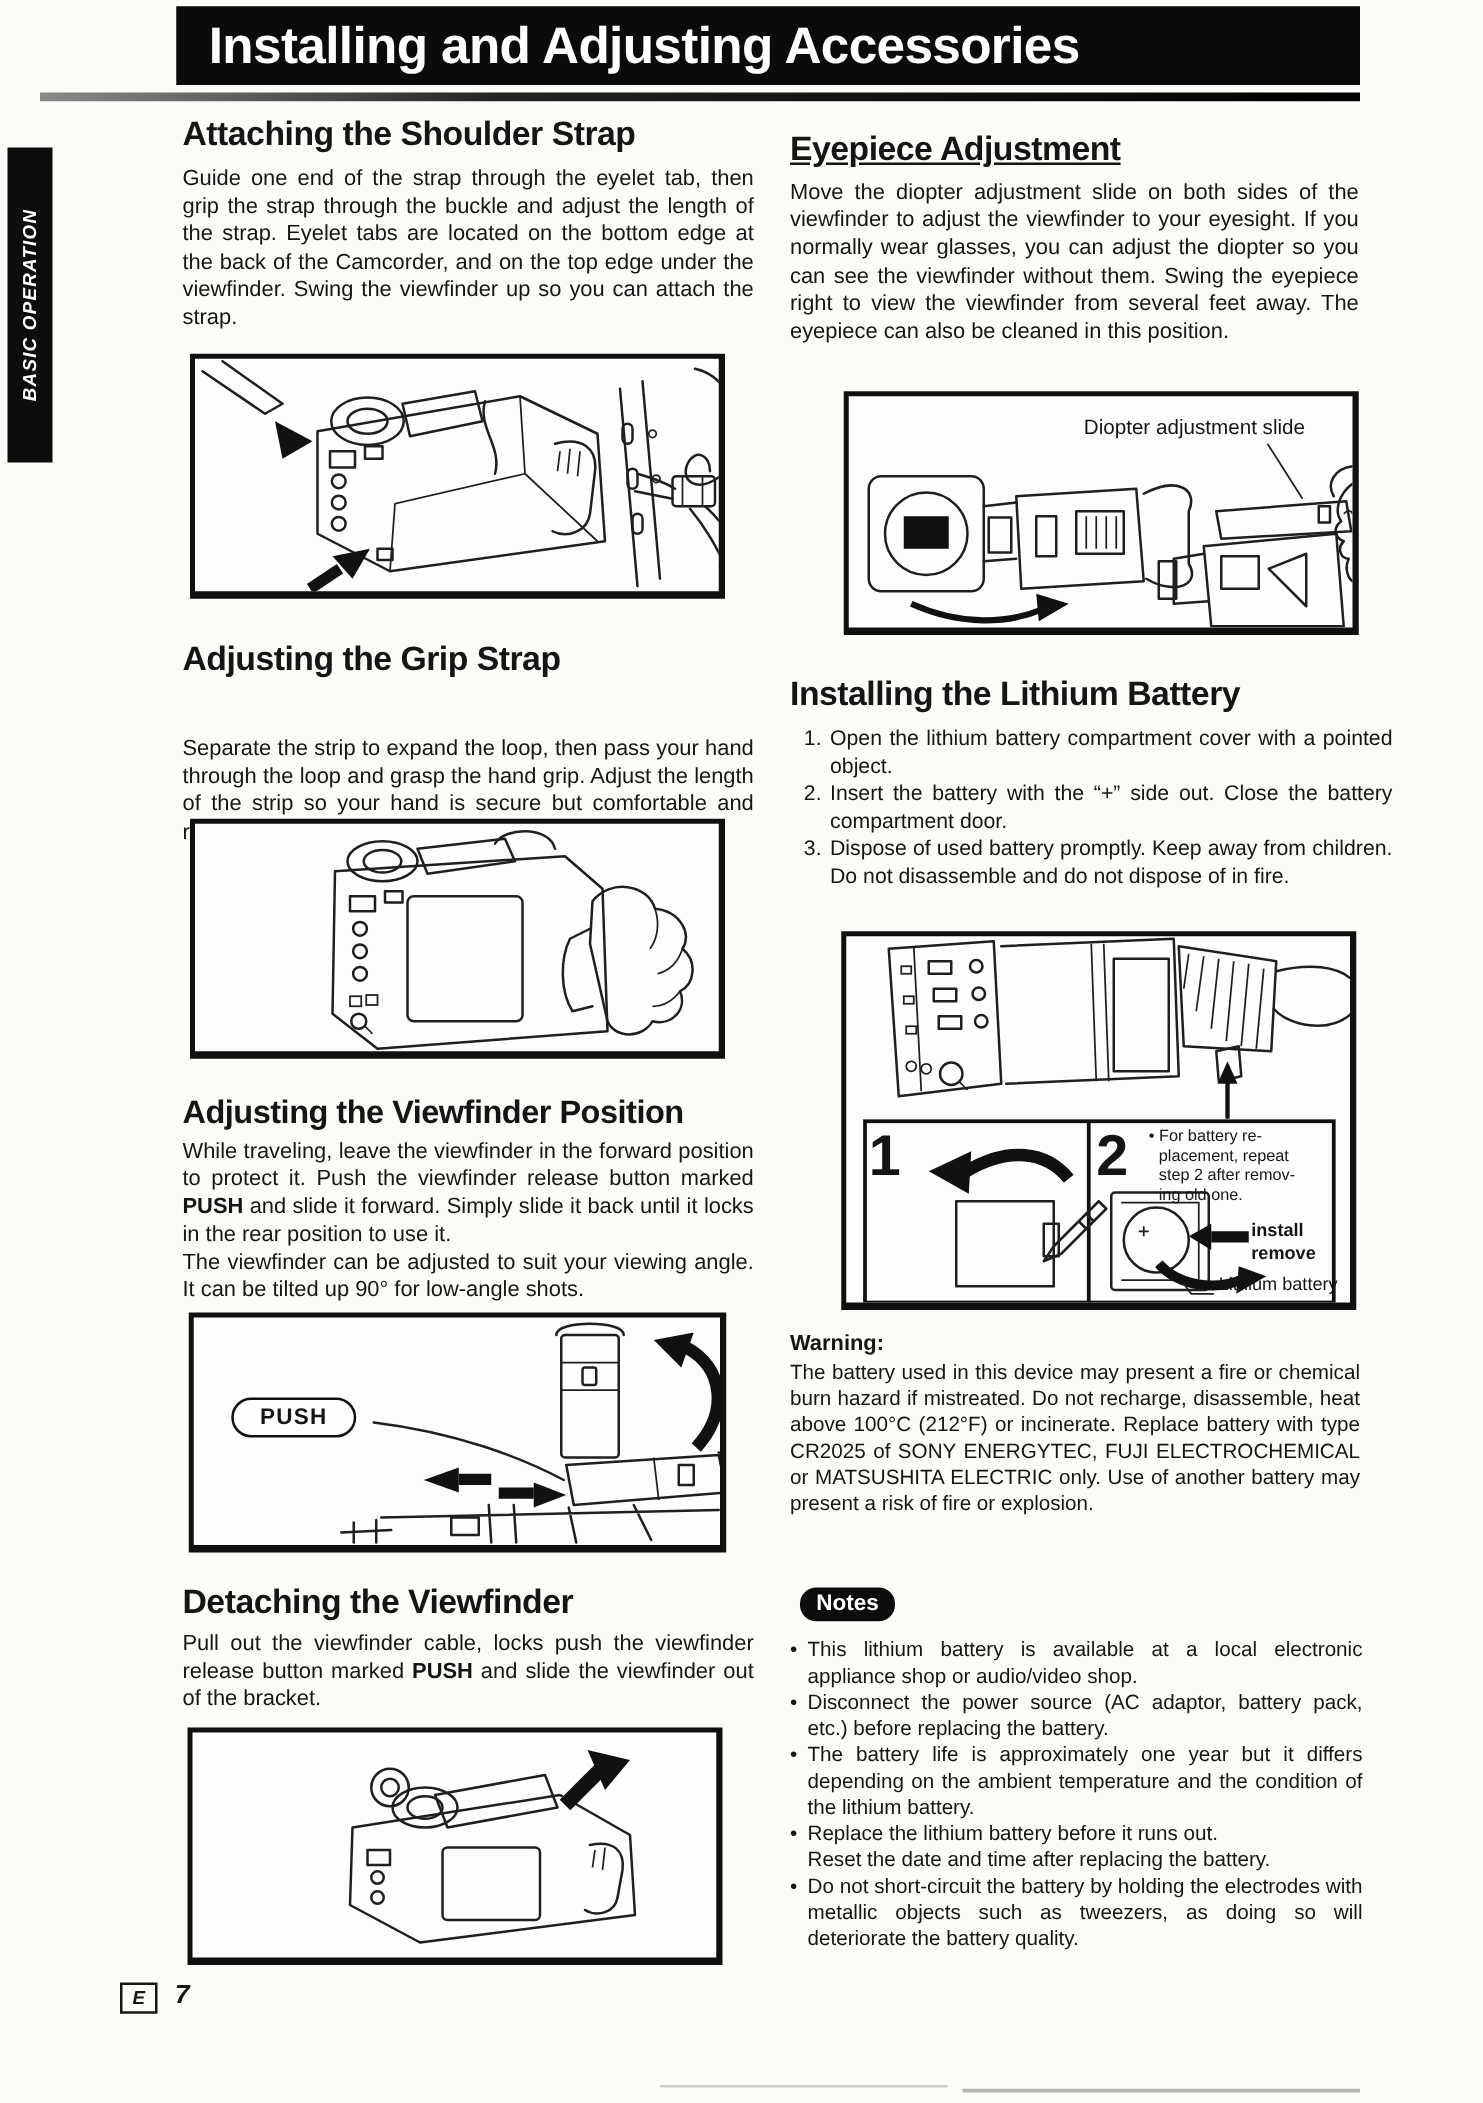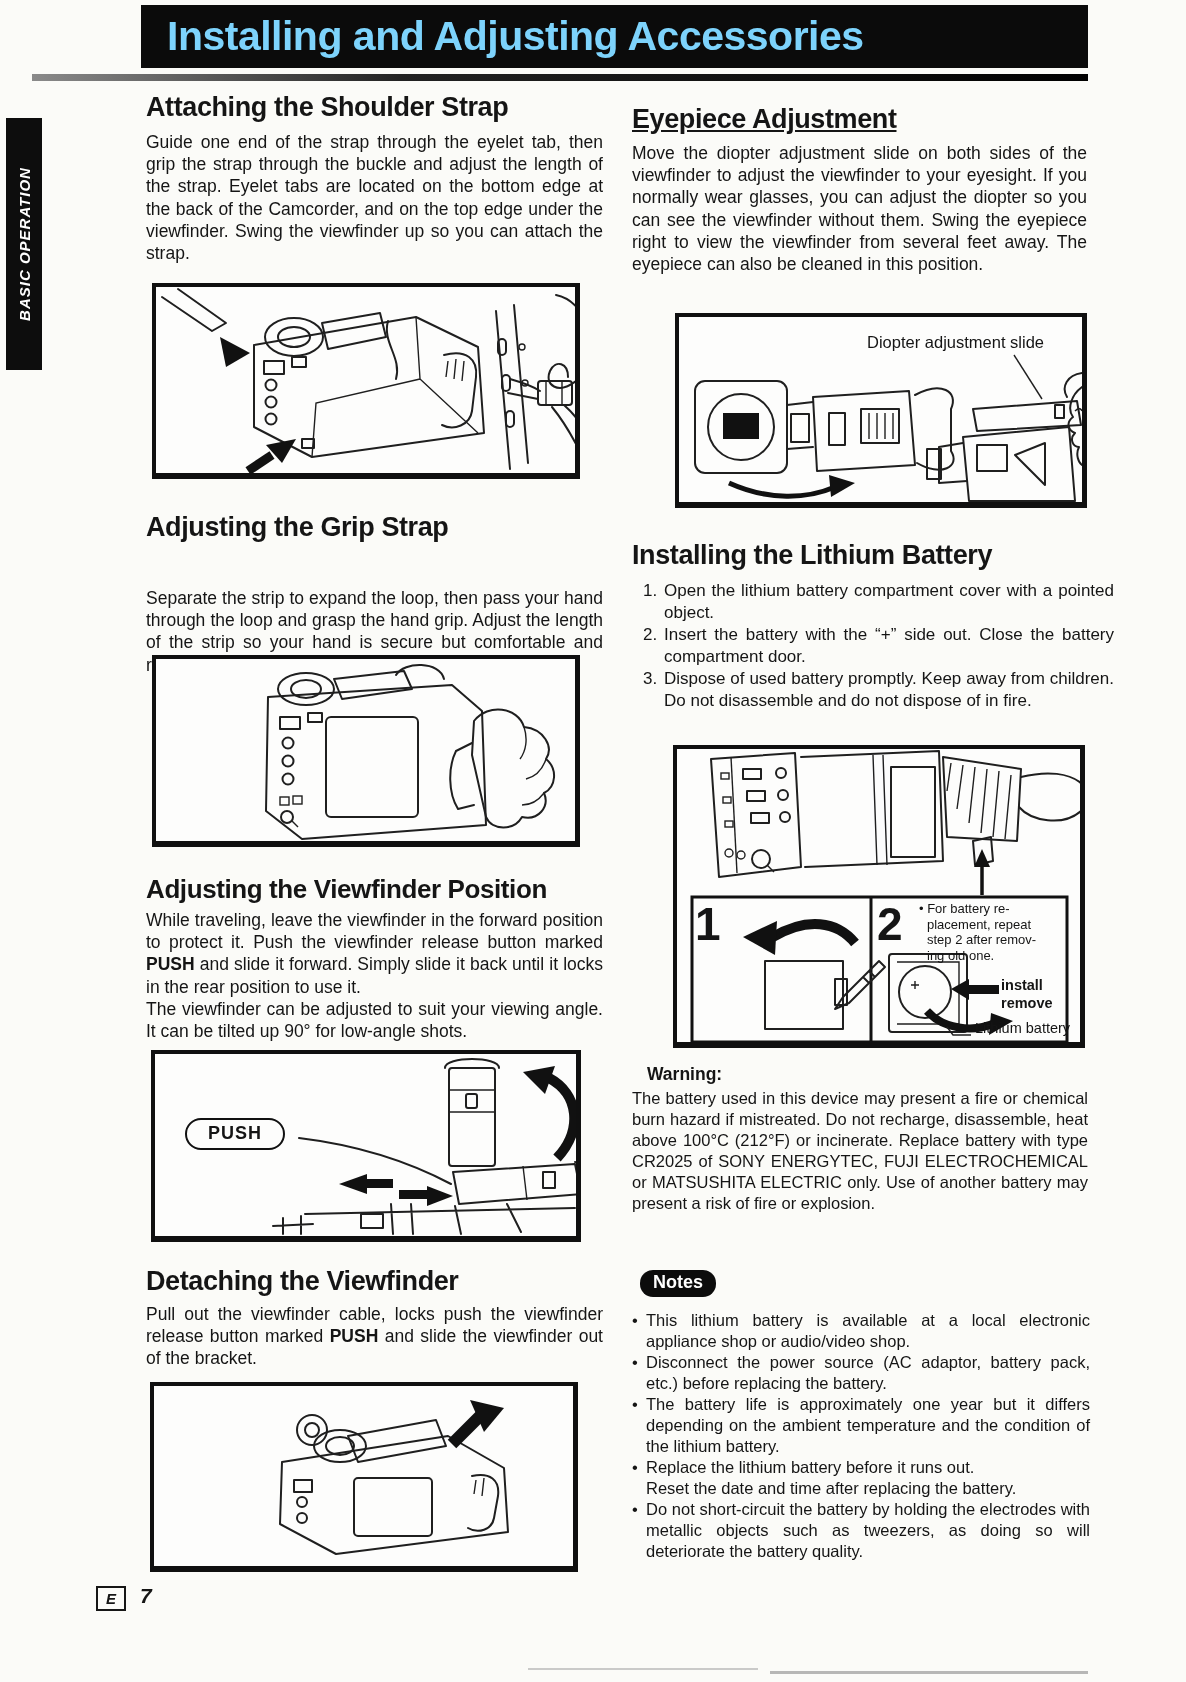--- a/index.html
+++ b/index.html
@@ -8,21 +8,21 @@
     width:1186px;height:1682px;
     background:#fbfbf8;
     font-family:"Liberation Sans",sans-serif;
     color:#151515;
     overflow:hidden;
   }
   .abs{position:absolute;}
   
   .header-bar{
     left:141px;top:5px;width:947px;height:63px;
-    background:#0b0b0b;color:#7dd3fc;
+    background:#0b0b0b;color:#ffffff;
     display:flex;align-items:center;
     padding-left:26px;box-sizing:border-box;
     font-size:41px;font-weight:bold;letter-spacing:-0.5px;
     white-space:nowrap;
   }
   .header-underline{
     left:32px;top:74px;width:1056px;height:7px;
     background:linear-gradient(to right,#8a8a8a,#222 35%,#000 100%);
   }
   
@@ -300,21 +300,21 @@
     <span>• For battery re-</span>
     <span>placement, repeat</span>
     <span>step 2 after remov-</span>
     <span>ing old one.</span>
   </span>
   <span class="blabel" style="left:324px;top:228px;">install</span>
   <span class="blabel" style="left:324px;top:246px;">remove</span>
   <span class="blabel2" style="left:298px;top:271px;">Lithium battery</span>
 </div>
 
-<div class="abs warning-label" style="left:632px;top:1064px;margin-left:15px;">Warning:</div>
+<div class="abs warning-label" style="left:632px;top:1064px;">Warning:</div>
 <div class="abs small" style="left:632px;top:1088px;width:456px;">The battery used in this device may present a fire or chemical burn hazard if mistreated. Do not recharge, disassemble, heat above 100°C (212°F) or incinerate. Replace battery with type CR2025 of SONY ENERGYTEC, FUJI ELECTROCHEMICAL or MATSUSHITA ELECTRIC only. Use of another battery may present a risk of fire or explosion.</div>
 
 <div class="abs" style="left:640px;top:1270px;">
   <span class="notes-chip">Notes</span>
 </div>
 <ul class="abs notes" style="left:632px;top:1310px;width:458px;">
   <li>This lithium battery is available at a local electronic appliance shop or audio/video shop.</li>
   <li>Disconnect the power source (AC adaptor, battery pack, etc.) before replacing the battery.</li>
   <li>The battery life is approximately one year but it differs depending on the ambient temperature and the condition of the lithium battery.</li>
   <li>Replace the lithium battery before it runs out.

